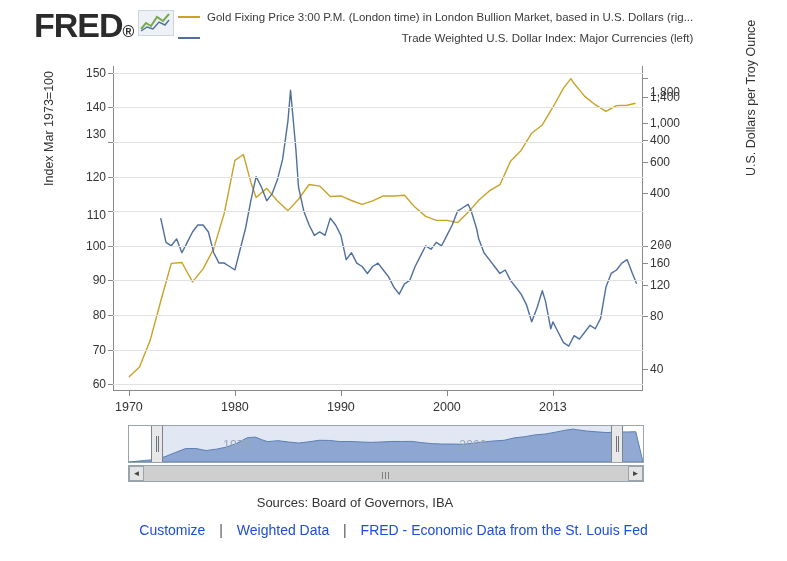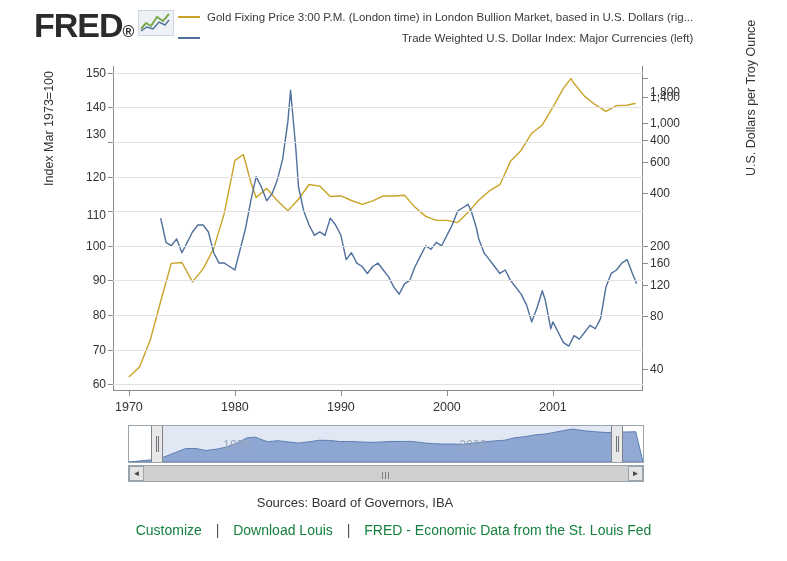--- a/index.html
+++ b/index.html
@@ -81,21 +81,21 @@
 
   
   .source{
     position:absolute;left:0;top:495px;width:710px;text-align:center;
     font-size:13px;color:#333;
   }
   .links{
     position:absolute;left:0;top:522px;width:787px;text-align:center;
     font-size:14px;color:#2b6ca3;
   }
-  .links a{color:#15803d;text-decoration:none;}
+  .links a{color:#1d4ed8;text-decoration:none;}
   .links .sep{color:#555;margin:0 10px;}
 </style>
 </head>
 <body>
 
 <div class="wrap">
 
   <div class="header">
     <div class="fred-logo">
       <span>FRED</span><span class="dot">®</span>
@@ -160,21 +160,21 @@
         <div class="tick-l" style="top: 6.91489px;">150</div>
         <div class="ytick-mark-l" style="top: 6.91489px;"></div>
         <div class="tick-r" style="top: 302.993px;">40</div>
         <div class="ytick-mark-r" style="top: 302.993px;"></div>
         <div class="tick-r" style="top: 249.969px;">80</div>
         <div class="ytick-mark-r" style="top: 249.969px;"></div>
         <div class="tick-r" style="top: 218.952px;">120</div>
         <div class="ytick-mark-r" style="top: 218.952px;"></div>
         <div class="tick-r" style="top: 196.945px;">160</div>
         <div class="ytick-mark-r" style="top: 196.945px;"></div>
-        <div class="tick-r" style="top: 179.875px;">200</div>
+        <div class="tick-r" style="top: 179.875px; font-family: Liberation Mono, monospace;">200</div>
         <div class="ytick-mark-r" style="top: 179.875px;"></div>
         <div class="tick-r" style="top: 126.851px;">400</div>
         <div class="ytick-mark-r" style="top: 126.851px;"></div>
         <div class="tick-r" style="top: 95.8335px;">600</div>
         <div class="ytick-mark-r" style="top: 95.8335px;"></div>
         <div class="tick-r" style="top: 73.8264px;">400</div>
         <div class="ytick-mark-r" style="top: 73.8264px;"></div>
         <div class="tick-r" style="top: 56.7565px;">1,000</div>
         <div class="ytick-mark-r" style="top: 56.7565px;"></div>
         <div class="tick-r" style="top: 31.0171px;">1,400</div>
@@ -182,21 +182,21 @@
         <div class="tick-r" style="top: 26px;">1,800</div>
         <div class="ytick-mark-r" style="top: 11.7922px;"></div>
         <div class="tick-x" style="left: 15.9px;">1970</div>
         <div class="xtick-mark" style="left: 15.9px;"></div>
         <div class="tick-x" style="left: 121.9px;">1980</div>
         <div class="xtick-mark" style="left: 121.9px;"></div>
         <div class="tick-x" style="left: 227.9px;">1990</div>
         <div class="xtick-mark" style="left: 227.9px;"></div>
         <div class="tick-x" style="left: 333.9px;">2000</div>
         <div class="xtick-mark" style="left: 333.9px;"></div>
-        <div class="tick-x" style="left: 439.9px;">2001</div>
+        <div class="tick-x" style="left: 439.9px;">2013</div>
         <div class="xtick-mark" style="left: 439.9px;"></div>
       </div>
   </div>
 
   <div class="slider">
     <div class="slider-track">
       <div class="slider-sel"></div>
       <svg width="514" height="36" style="position:absolute;left:0;top:0">
         <path id="mini-path" fill="#7e9acb" fill-opacity="0.85" stroke="#5c7fb4" stroke-width="1" d="M0,36 L15.42,34.53 L25.70,33.49 L35.98,30.69 L46.26,26.55 L56.54,22.58 L66.82,22.47 L77.10,24.51 L87.38,23.15 L97.66,21.02 L107.94,17.28 L118.22,11.73 L126.44,11.12 L133.64,14.02 L138.78,15.65 L149.06,14.68 L159.34,15.97 L169.62,17.02 L179.90,15.82 L190.18,14.27 L200.46,14.44 L210.74,15.54 L221.02,15.48 L231.30,15.95 L241.58,16.36 L251.86,16.00 L262.14,15.48 L272.42,15.48 L282.70,15.39 L292.98,16.67 L303.26,17.63 L313.54,18.05 L323.82,18.05 L334.10,18.28 L344.38,17.20 L354.66,15.93 L364.94,14.95 L375.22,14.29 L385.50,11.83 L395.78,10.69 L406.06,8.88 L416.34,8.00 L426.62,6.14 L436.90,4.13 L444.10,3.13 L447.18,3.65 L457.46,5.00 L467.74,5.87 L478.02,6.58 L488.30,5.97 L498.58,5.93 L506.80,5.72 L514,36 Z"></path>
       </svg>
@@ -213,17 +213,17 @@
       <div class="sb-btn" style="left:0">◄</div>
       <div class="sb-btn" style="right:0">►</div>
       <div class="sb-grip">|||</div>
     </div>
   </div>
 
   <div class="source">Sources: Board of Governors, IBA</div>
   <div class="links">
     <a href="#">Customize</a>
     <span class="sep">|</span>
-    <a href="#">Download Louis</a>
+    <a href="#">Weighted Data</a>
     <span class="sep">|</span>
     <a href="#">FRED - Economic Data from the St. Louis Fed</a>
   </div>
 </div>
 
 </body></html>

